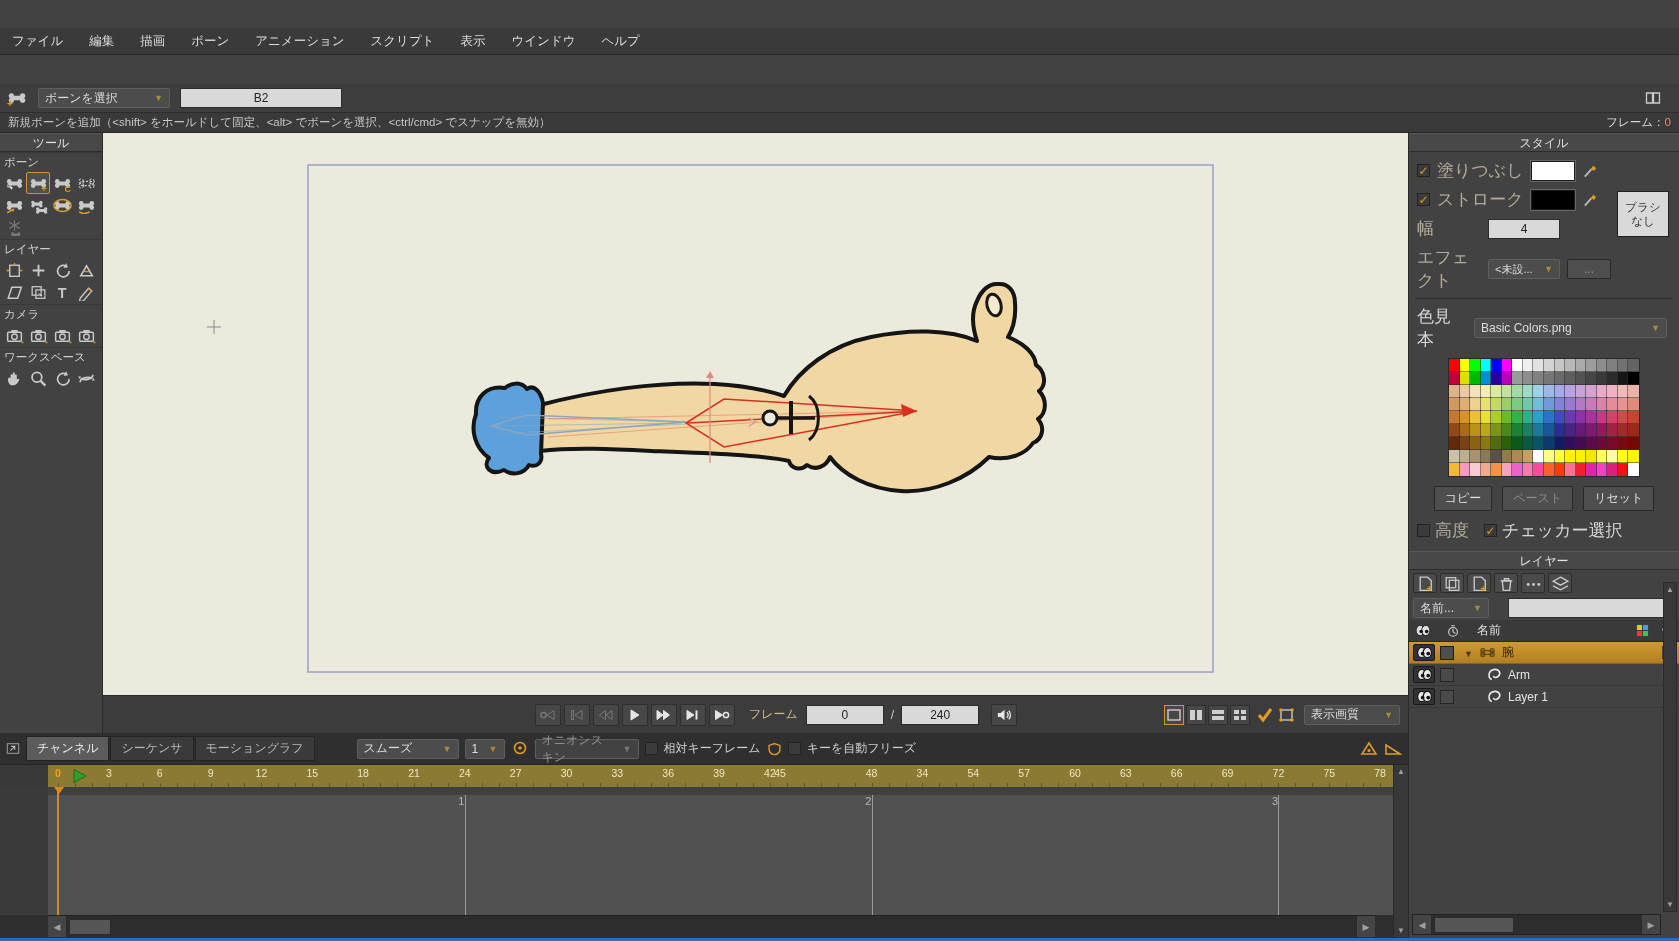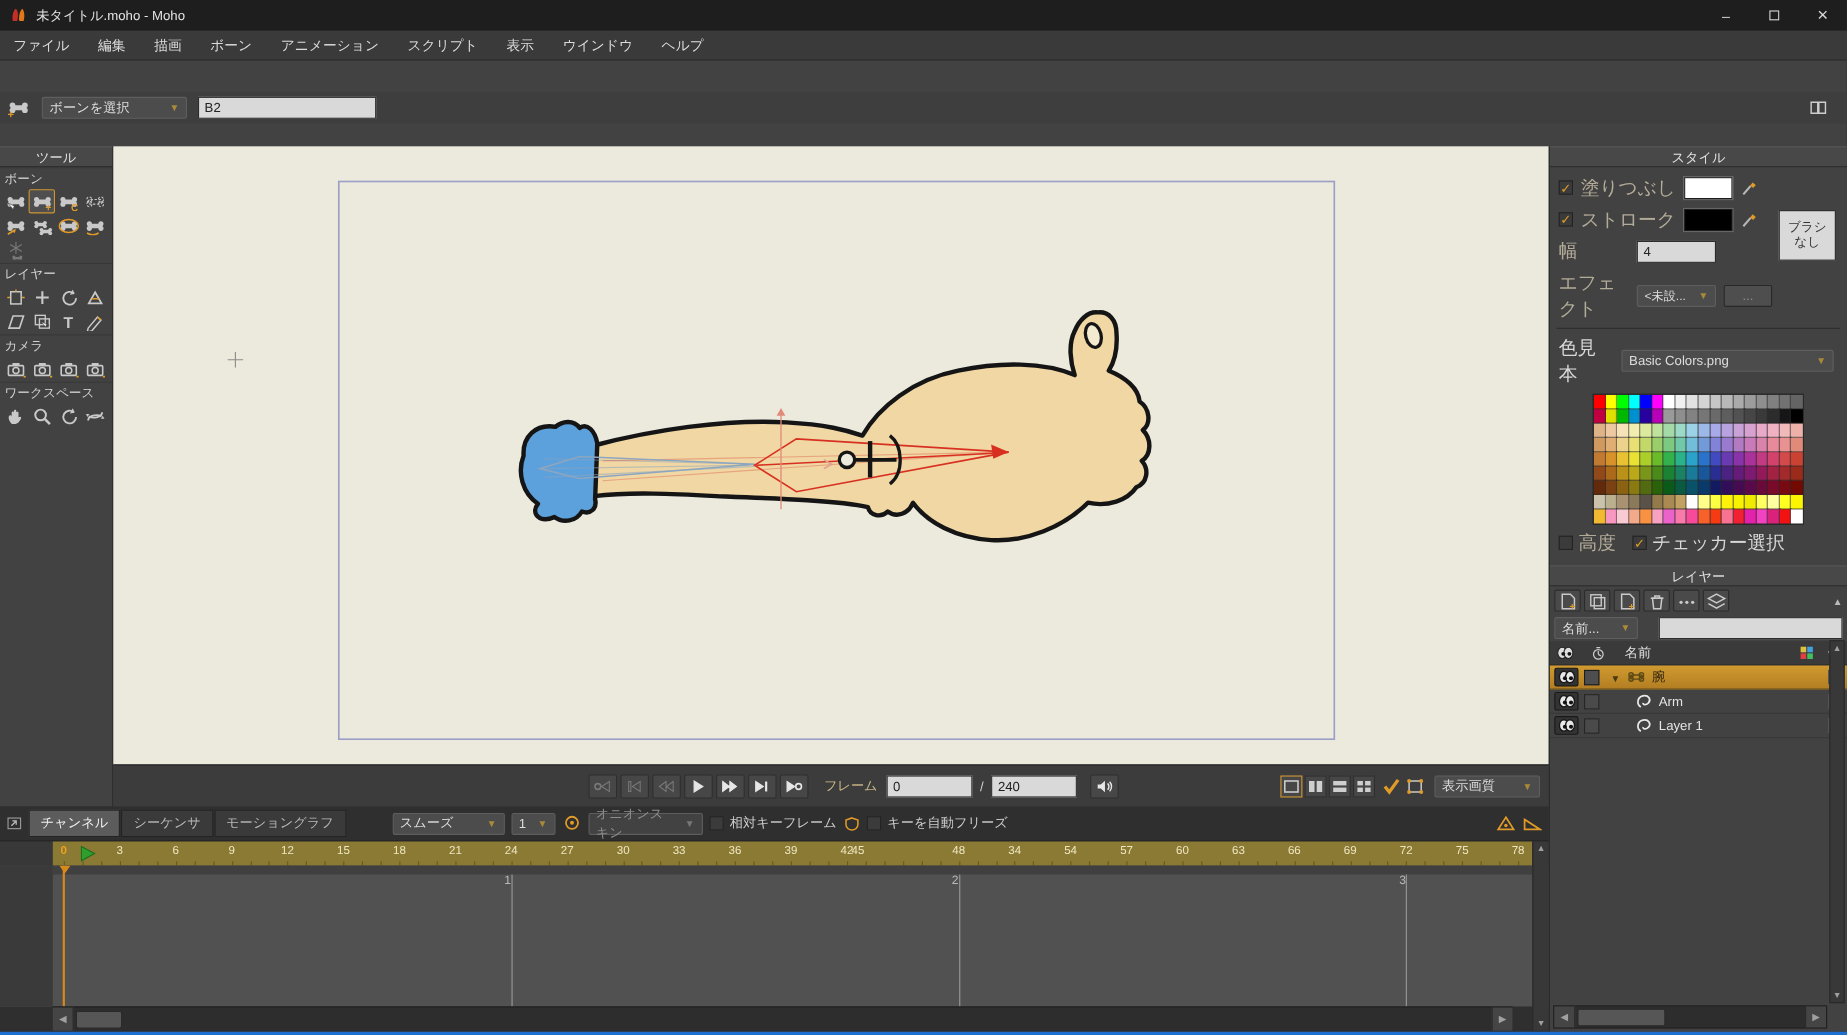--- a/index.html
+++ b/index.html
@@ -15,21 +15,21 @@
   #titlebar .title{margin-left:8px;color:#e4e4e4;font-size:12px;}
   .winbtns{margin-left:auto;display:flex;height:100%;}
   .winbtn{width:44px;height:100%;display:flex;align-items:center;justify-content:center;color:#d8d8d8;font-size:13px;}
   #menubar{left:0;top:28px;width:100%;height:27px;background:#3a3a3a;border-bottom:1px solid #2b2b2b;display:flex;align-items:center;gap:26px;padding:0 12px;}
   .menu-item{color:#dcdcdc;font-size:12.5px;white-space:nowrap;}
   #tabbar{left:0;top:55px;width:100%;height:29px;background:#262626;border-bottom:1px solid #1d1d1d;display:flex;align-items:flex-end;}
   .doc-tab{margin-left:12px;height:26px;min-width:128px;background:#3f3f3f;border:1px solid #555;border-bottom:none;display:flex;align-items:center;justify-content:center;gap:5px;color:#e8e8e8;padding:0 10px;}
   #toolopts{left:0;top:84px;width:100%;height:28px;background:#3e3e3e;display:flex;align-items:center;padding:0 6px;gap:10px;}
   .dropdown{background:#4c4c4c;border:1px solid #5e5e5e;border-radius:2px;height:20px;display:flex;align-items:center;padding:0 6px;color:#ddd;gap:8px;}
   .dropdown .dd-arrow{margin-left:auto;color:#a88a3a;font-size:9px;}
-  .lightinput{background:#d9d9d9;border:1px solid #2c2c2c;color:#222;height:20px;padding:0 5px;font-size:12px;}
+  .lightinput{background:#d9d9d9;border:1px solid #2c2c2c;color:#222;height:20px;padding:0 5px;font-size:12px;text-align:center;}
   #statusbar{left:0;top:112px;width:100%;height:21px;background:#3a3a3a;border-top:1px solid #2c2c2c;border-bottom:1px solid #242424;display:flex;align-items:center;padding:0 8px;color:#c8c8c8;font-size:11.5px;}
   #statusbar .frames{margin-left:auto;color:#d8d8d8;}
   #statusbar .frames b{color:#e09a28;font-weight:normal;}
 
   
   #tools{left:0;top:133px;width:103px;height:805px;background:#424242;border-right:1px solid #2a2a2a;}
   .panel-hdr{height:19px;background:#484848;border-top:1px solid #575757;border-bottom:1px solid #2d2d2d;text-align:center;color:#e2e2e2;font-size:12px;line-height:18px;}
   .sec-title{padding:2px 4px 1px;color:#d2d2d2;font-size:11.5px;border-top:1px solid #383838;}
   .tool-grid{display:flex;flex-wrap:wrap;padding:1px 2px;}
   .tool{width:24px;height:22px;display:flex;align-items:center;justify-content:center;border:1px solid transparent;border-radius:2px;}
@@ -97,38 +97,20 @@
   .chip{width:13px;height:13px;background:#8a8a8a;border:1px solid #4a4a4a;margin-left:auto;}
   #lay-vscroll{position:absolute;right:2px;top:449px;width:14px;height:330px;background:#383838;border:1px solid #2a2a2a;display:flex;flex-direction:column;align-items:center;color:#a0a0a0;font-size:8px;padding:2px 0;}
   #lay-hscroll{position:absolute;left:3px;right:18px;top:781px;height:21px;background:#2d2d2d;border:1px solid #222;display:flex;align-items:center;}
   .divider{height:1px;background:#2e2e2e;margin:3px 6px;}
 </style>
 </head>
 <body>
 
 <div id="app">
 
-  <div id="titlebar" class="abs">
-    <span class="icn" style="margin-left:8px">
-      <svg width="17" height="16" viewBox="0 0 16 16">
-          <path d="M3 13 C2 6 5 2 6 2 C8 4 8.3 8 7.2 13 Z" fill="#c03028"></path>
-          <path d="M9 13 C8 7 11 2 12 2 C14 5 14 9 13 13 Z" fill="#e07818"></path>
-        </svg>
-    </span>
-    <span class="title">未タイトル.moho - Moho</span>
-    <div class="winbtns">
-      <div class="winbtn">–</div>
-      <div class="winbtn">
-          <svg width="10" height="10">
-            <rect x="1" y="1" width="8" height="8" fill="none" stroke="#d8d8d8"></rect>
-          </svg>
-        </div>
-      <div class="winbtn">✕</div>
-    </div>
-  </div>
 
   <div id="menubar" class="abs">
       <span class="menu-item">ファイル</span>
       <span class="menu-item">編集</span>
       <span class="menu-item">描画</span>
       <span class="menu-item">ボーン</span>
       <span class="menu-item">アニメーション</span>
       <span class="menu-item">スクリプト</span>
       <span class="menu-item">表示</span>
       <span class="menu-item">ウインドウ</span>
@@ -154,20 +136,24 @@
       <span class="dd-arrow">▼</span>
     </div>
     <input class="lightinput" style="width: 162px;" value="B2">
     <span class="icn" style="margin-left:auto;margin-right:10px">
         <svg width="20" height="16" viewBox="0 0 18 16">
           <path d="M2.5 3 h6 v10 h-6 z M9.5 3 h6 v10 h-6 z" fill="none" stroke="#cdcdcd" stroke-width="1.3"></path>
         </svg>
       </span>
   </div>
 
+  <div id="statusbar" class="abs">
+    <span>新規ボーンを追加（&lt;shift&gt; をホールドして固定、&lt;alt&gt; でボーンを選択、&lt;ctrl/cmd&gt; でスナップを無効）</span>
+    <span class="frames"><span>フレーム：</span><b>0</b></span>
+  </div>
 
   <div id="tools" class="abs">
     <div class="panel-hdr">ツール</div>
     <div id="tool-sections">
         <div class="sec-title">ボーン</div>
         <div class="tool-grid">
           <div class="tool">
             <svg width="19" height="17" viewBox="0 0 18 16">
               <g fill="#c9c9c9">
                 <rect x="3" y="6" width="12" height="4" rx="2"></rect>
@@ -947,20 +933,25 @@
         <div class="pcell" style="background: rgb(248, 98, 42);"></div>
         <div class="pcell" style="background: rgb(248, 58, 18);"></div>
         <div class="pcell" style="background: rgb(248, 114, 146);"></div>
         <div class="pcell" style="background: rgb(242, 32, 50);"></div>
         <div class="pcell" style="background: rgb(226, 34, 170);"></div>
         <div class="pcell" style="background: rgb(242, 66, 194);"></div>
         <div class="pcell" style="background: rgb(218, 34, 122);"></div>
         <div class="pcell" style="background: rgb(242, 18, 18);"></div>
         <div class="pcell" style="background: rgb(255, 255, 255);"></div>
       </div>
+    <div class="rp-row" style="justify-content:center;gap:10px;margin-top:6px">
+      <div class="btn">コピー</div>
+      <div class="btn disabled">ペースト</div>
+      <div class="btn">リセット</div>
+    </div>
     <div class="rp-row" style="gap:5px;margin-top:2px">
       <span class="chk"></span>
       <span class="rp-label">高度</span>
       <span class="chk" style="margin-left:10px">
           <span class="mark">✓</span>
         </span>
       <span class="rp-label lit">チェッカー選択</span>
     </div>
 
     <div class="panel-hdr" style="margin-top:6px">レイヤー</div>

